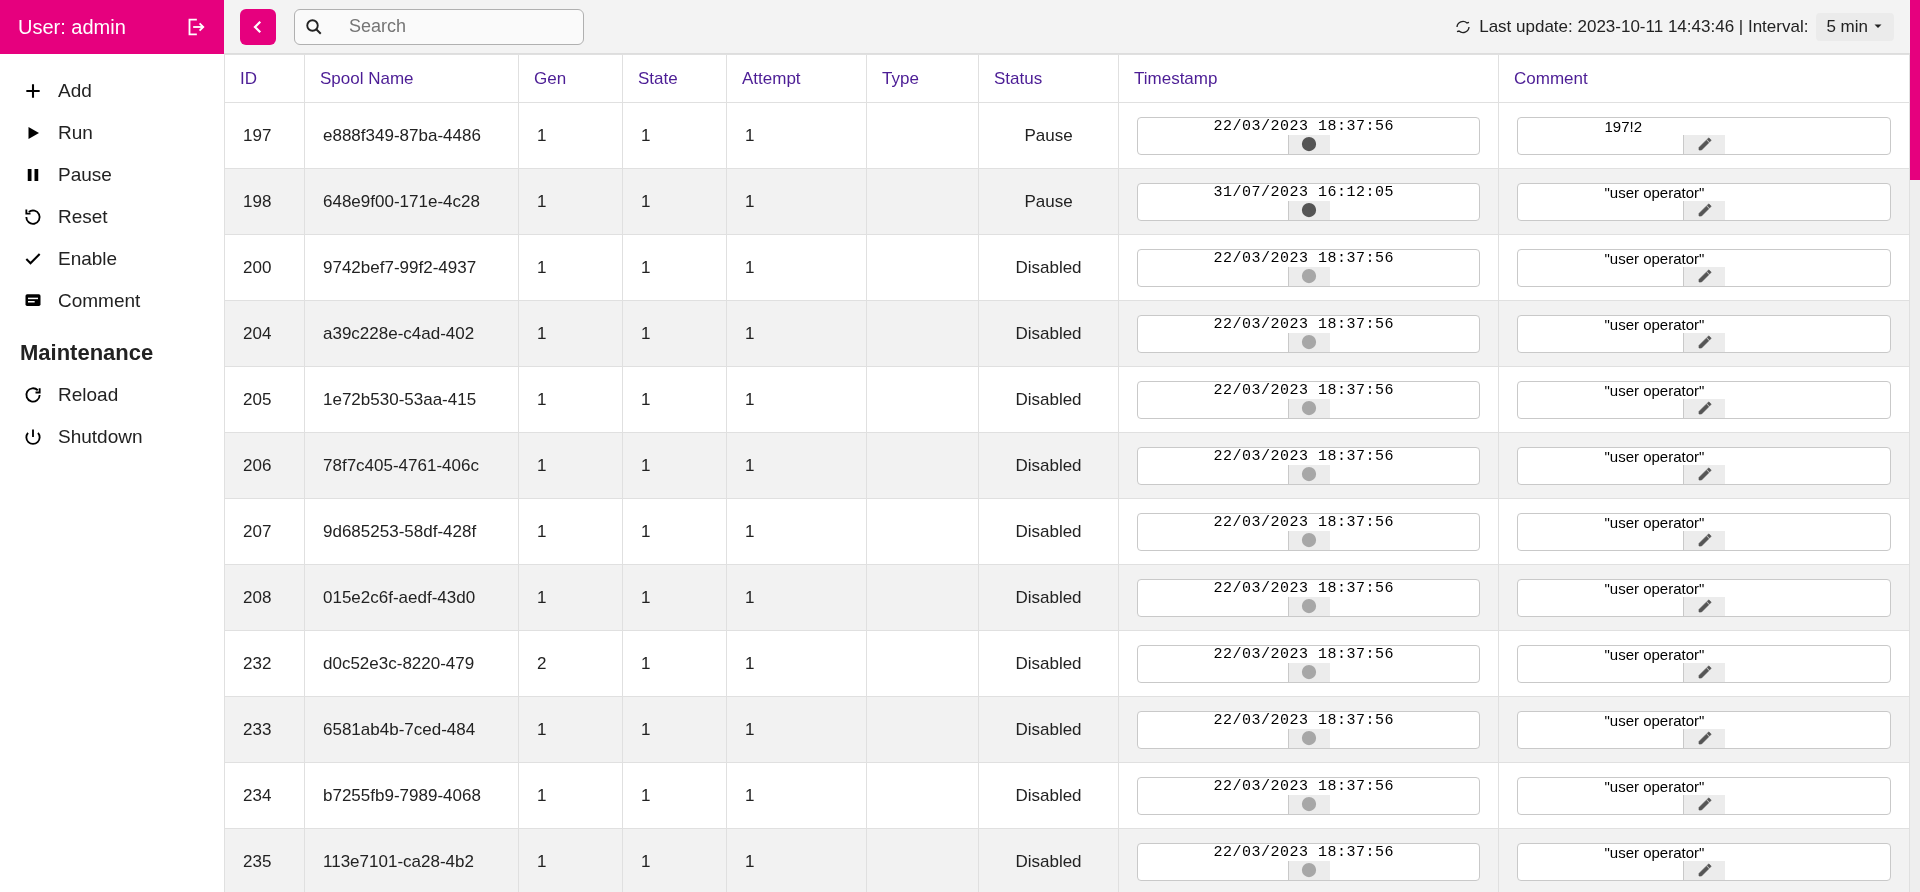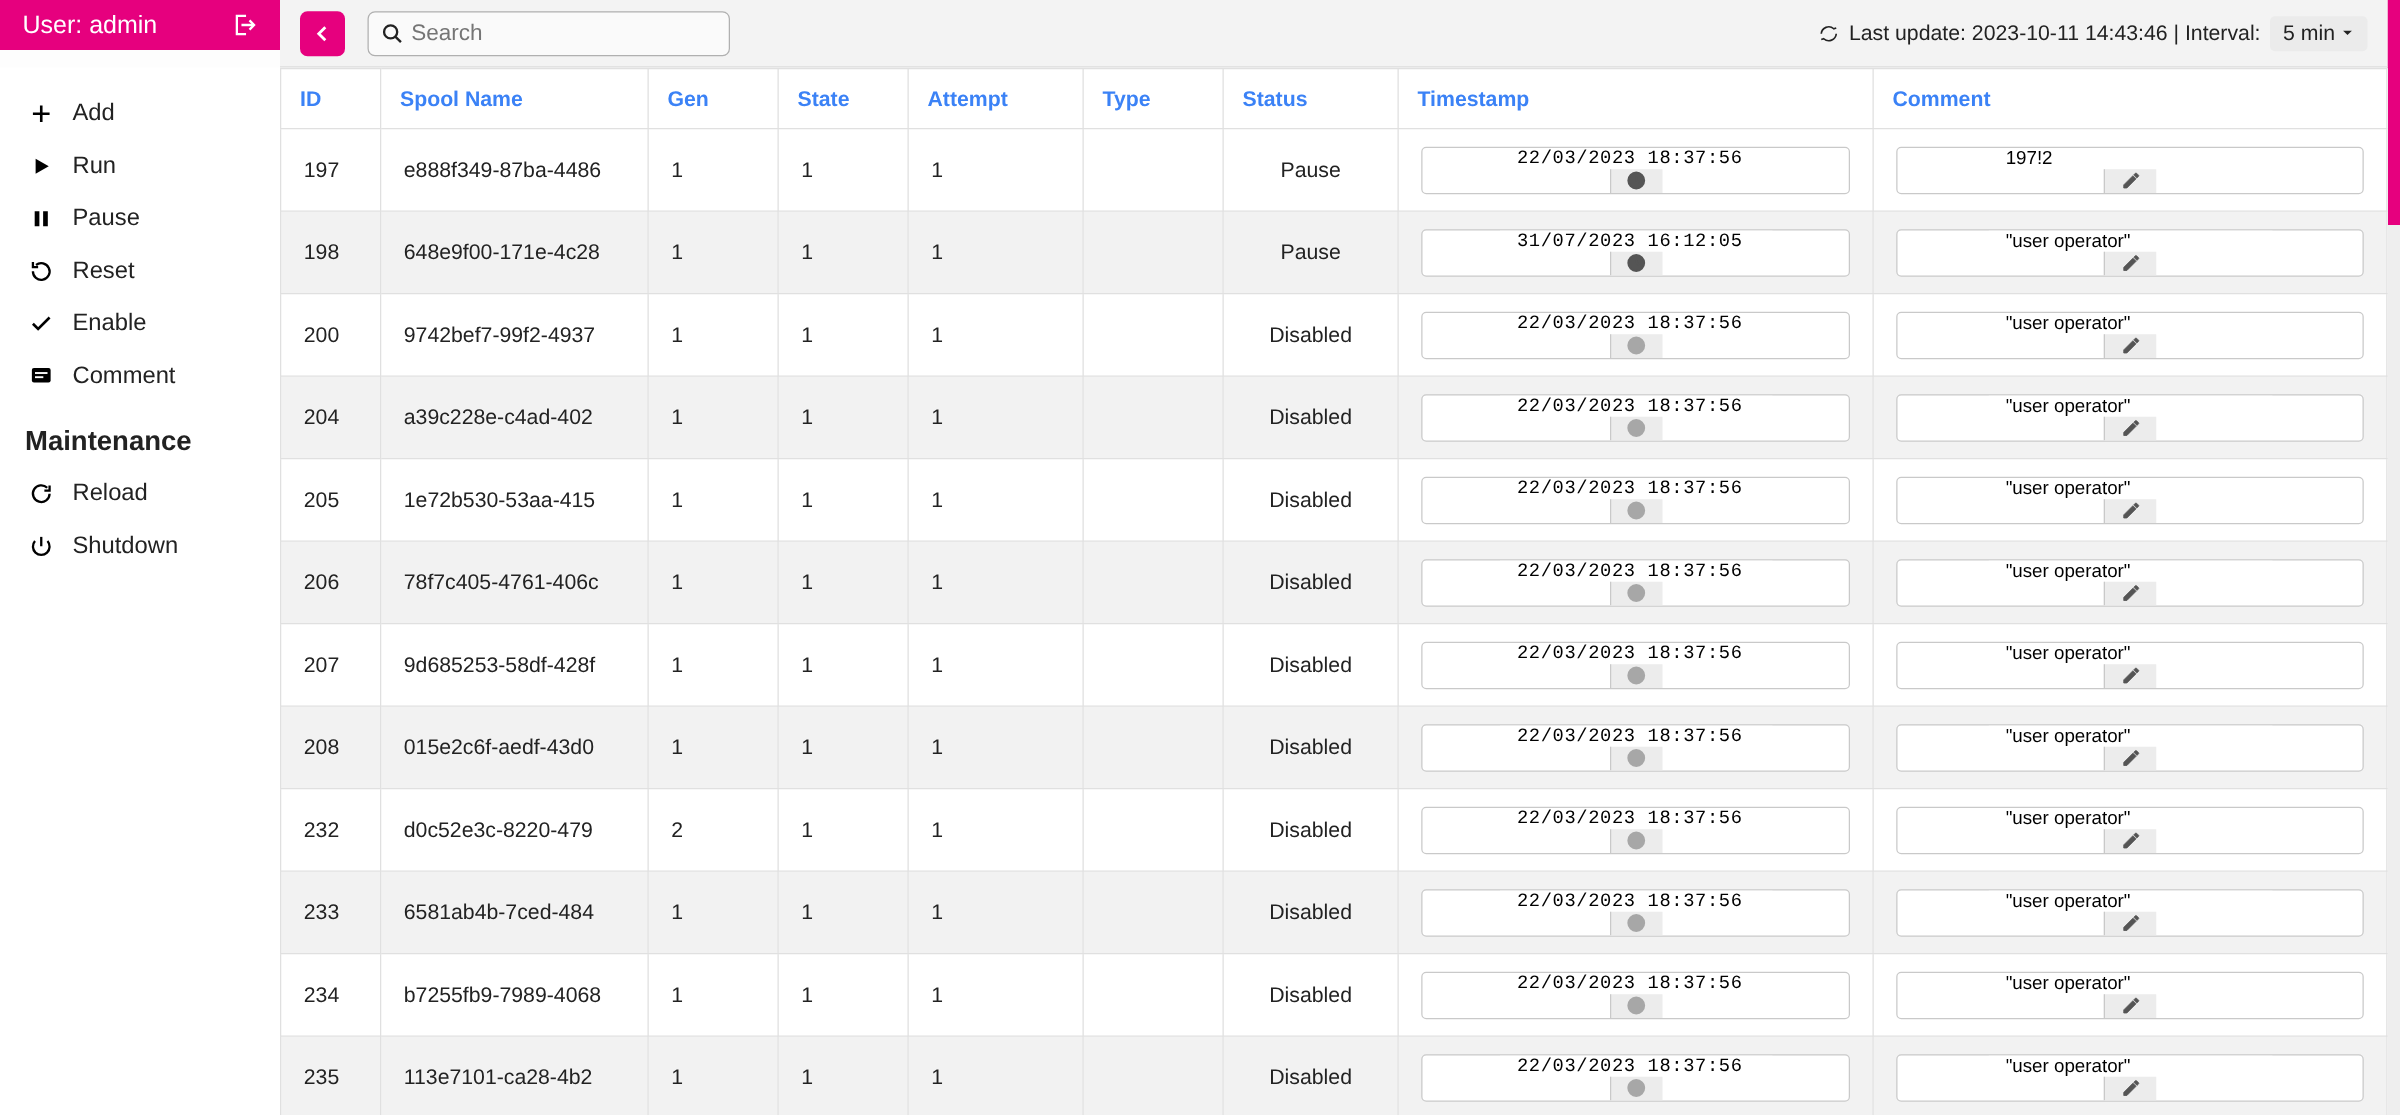--- a/index.html
+++ b/index.html
@@ -1,41 +1,41 @@
 <!DOCTYPE html>
 <html><head>
 <meta charset="utf-8">
 <style>
   * { box-sizing: border-box; }
   html, body { margin:0; padding:0; font-family: Arial, Helvetica, sans-serif; font-size:16px; color:#222; background:#fdfdfd; }
   body { width:1920px; height:892px; overflow:hidden; position:relative; }
 
   
   .user-band {
-    position:absolute; left:0; top:0; width:224px; height:40px;
+    position:absolute; left:0; top:0; width:224px; height:54px;
     background:#e6007e; color:#fff; display:flex; align-items:center;
     padding:0 18px; font-size:20px; justify-content:space-between;
   }
   .user-band .logout-ic { width:22px; height:22px; }
   .logout-ic svg { stroke:#fff; }
 
   
   .topbar {
     position:absolute; left:224px; top:0; right:10px; height:54px;
     background:#f3f3f3; border-bottom:1px solid #ddd;
     display:flex; align-items:center; padding:0 16px; gap:18px;
   }
   .collapse-btn {
     width:36px; height:36px; background:#e6007e; border-radius:6px;
     display:flex; align-items:center; justify-content:center; cursor:pointer;
   }
   .collapse-btn svg { stroke:#fff; }
   .search-wrap {
     width:290px; height:36px; border:1px solid #b0b0b0; border-radius:6px;
-    background:#fafafa; display:flex; align-items:center; padding:0 10px; gap:4px;
+    background:#fafafa; display:flex; align-items:center; padding:0 10px; gap:24px;
   }
   .search-wrap input {
     border:none; outline:none; background:transparent; font-size:18px; color:#555; width:100%;
   }
   .status-right {
     margin-left:auto; display:flex; align-items:center; gap:8px; color:#222; font-size:17px;
   }
   .interval-sel {
     display:flex; align-items:center; gap:4px; padding:4px 10px; border-radius:4px;
     background:#ebebeb; cursor:pointer;
@@ -58,21 +58,21 @@
   .main {
     position:absolute; left:224px; top:54px; right:10px; bottom:0;
     overflow:auto; background:#fff;
   }
   table { border-collapse:collapse; width:100%; table-layout:fixed; }
   th, td {
     border:1px solid #e0e0e0; padding:0 18px; text-align:left;
     font-size:17px; height:54px; vertical-align:middle;
     overflow:hidden; text-overflow:ellipsis; white-space:nowrap;
   }
-  th { color:#3b82f6; font-weight:bold; height:48px; background:#fff;padding-left:15px; }
+  th { color:#4c1d95; font-weight:normal; height:48px; background:#fff;padding-left:15px; }
   tbody tr:nth-child(even) td { background:#f2f2f2; }
   tbody tr:nth-child(odd) td { background:#fff; }
   td { height:66px; }
   td.status-cell { text-align:center; }
 
   .col-id { width:80px; }
   .col-name { width:214px; }
   .col-gen { width:104px; }
   .col-state { width:104px; }
   .col-attempt { width:140px; }

